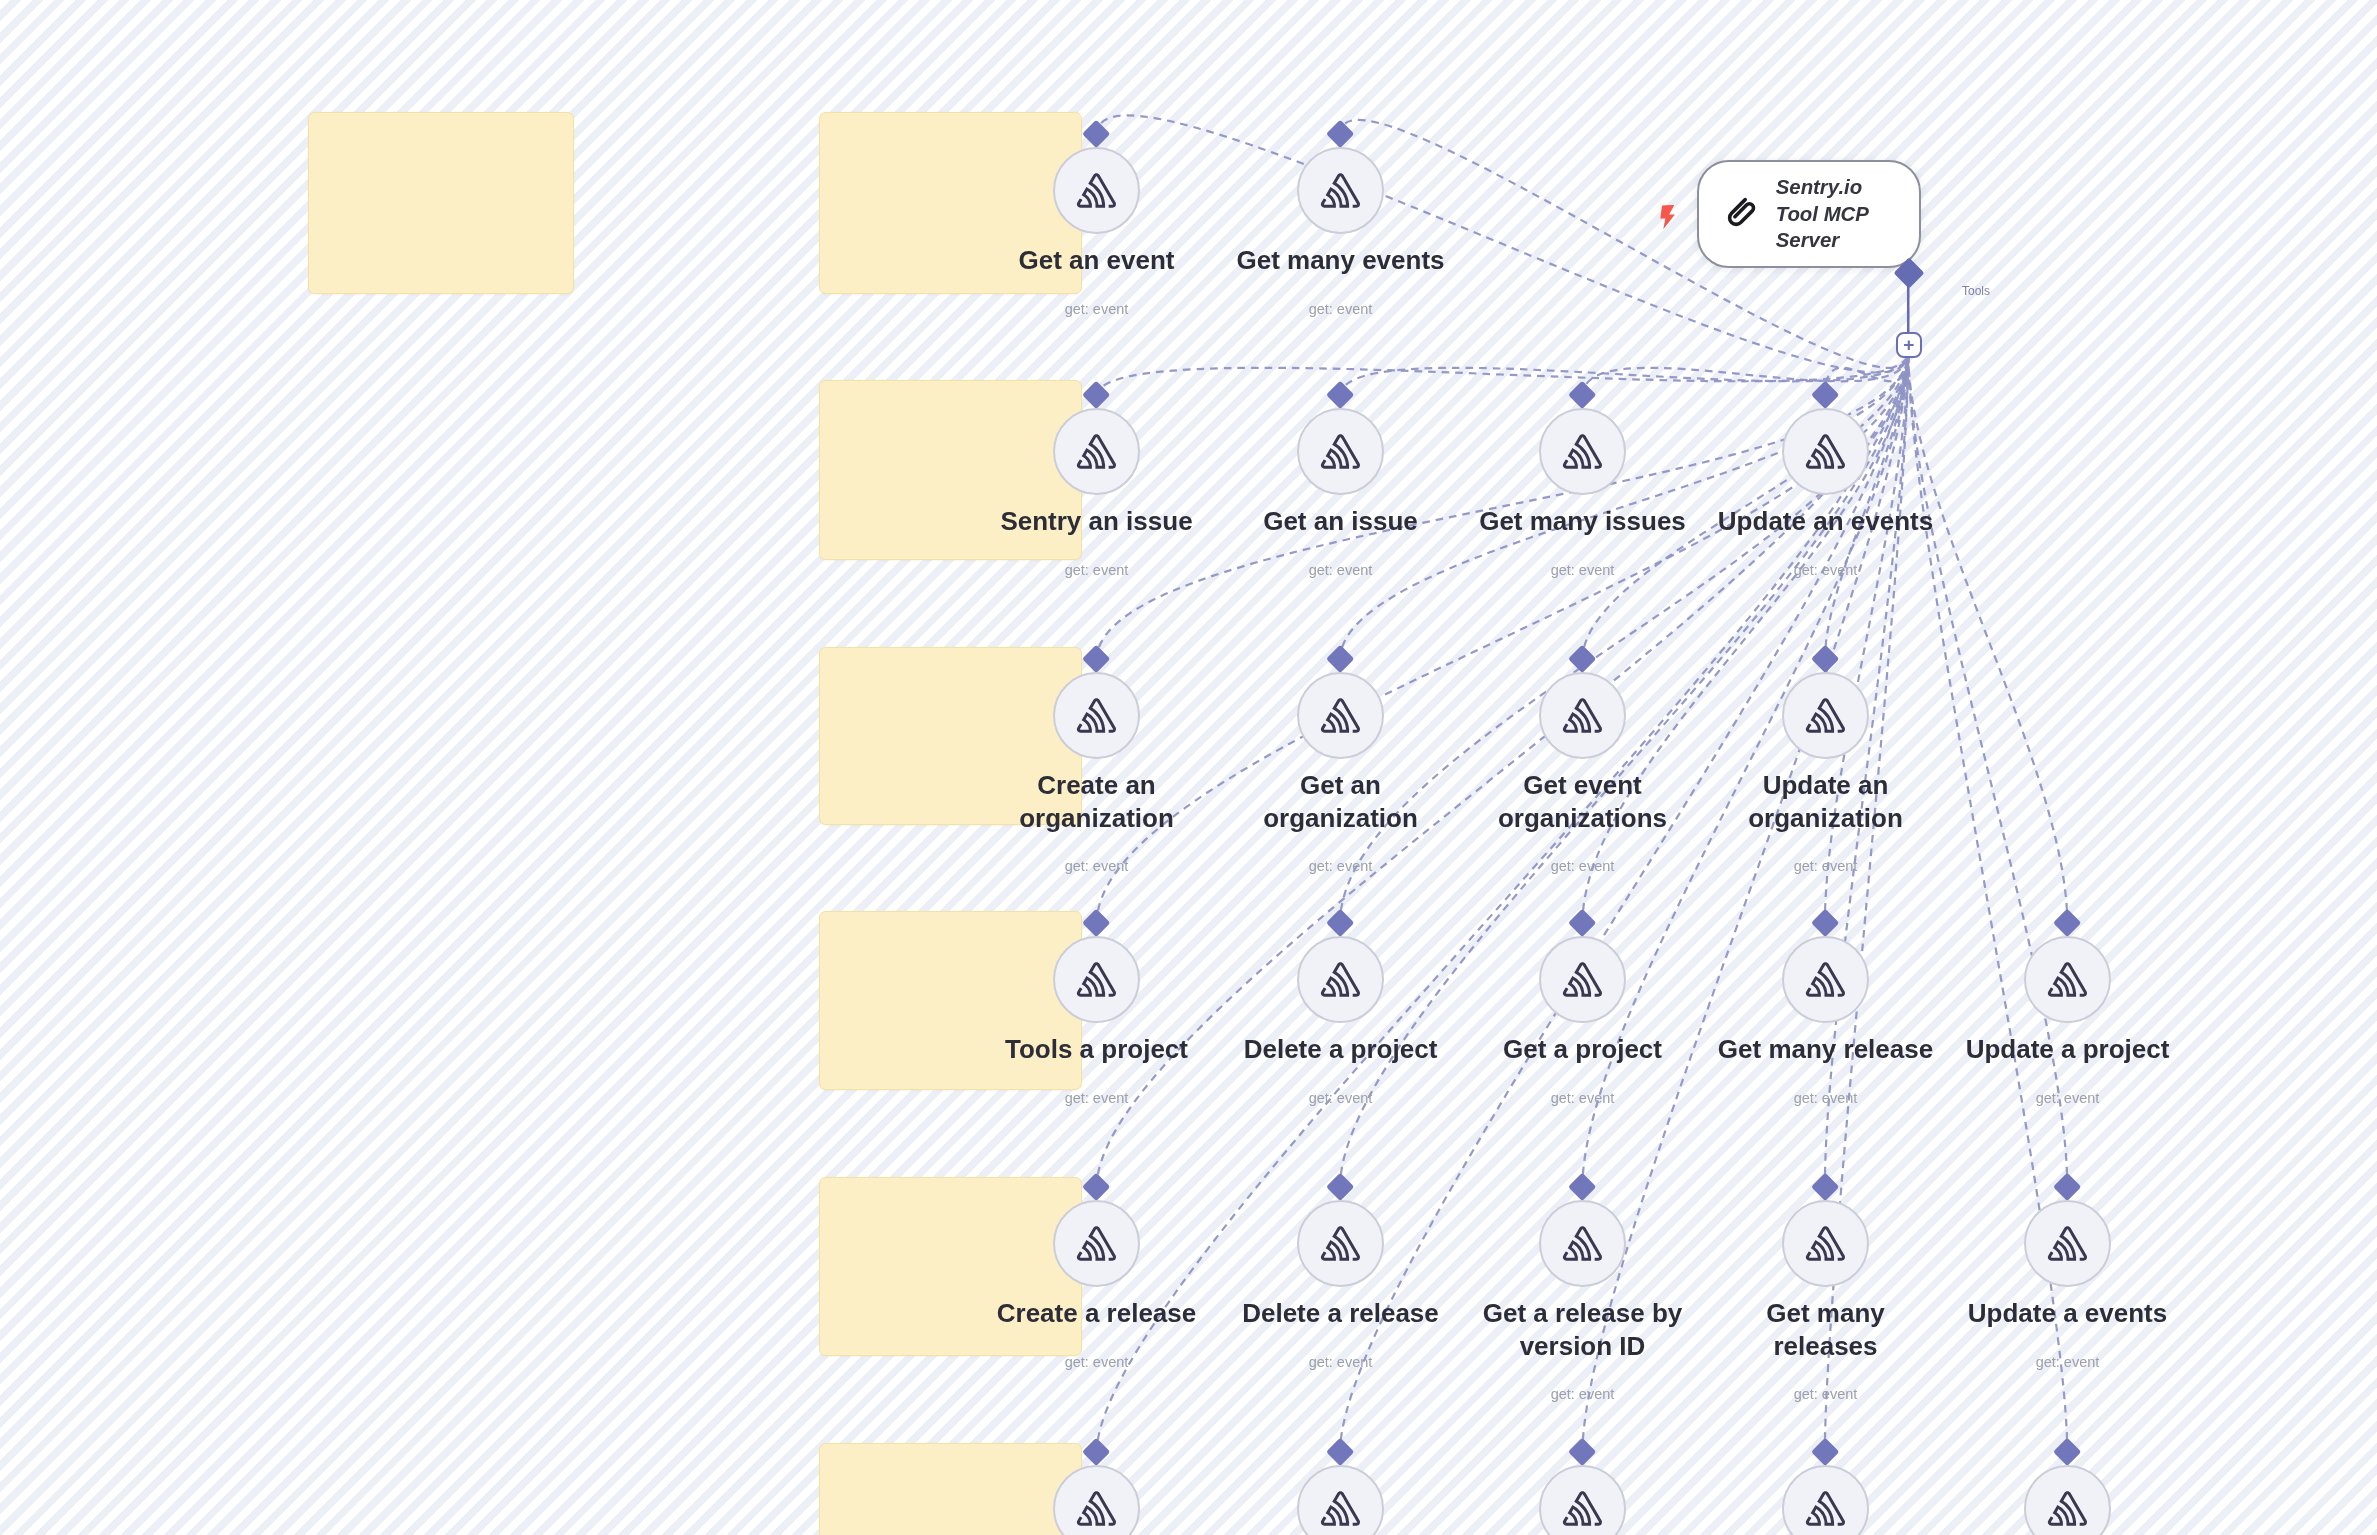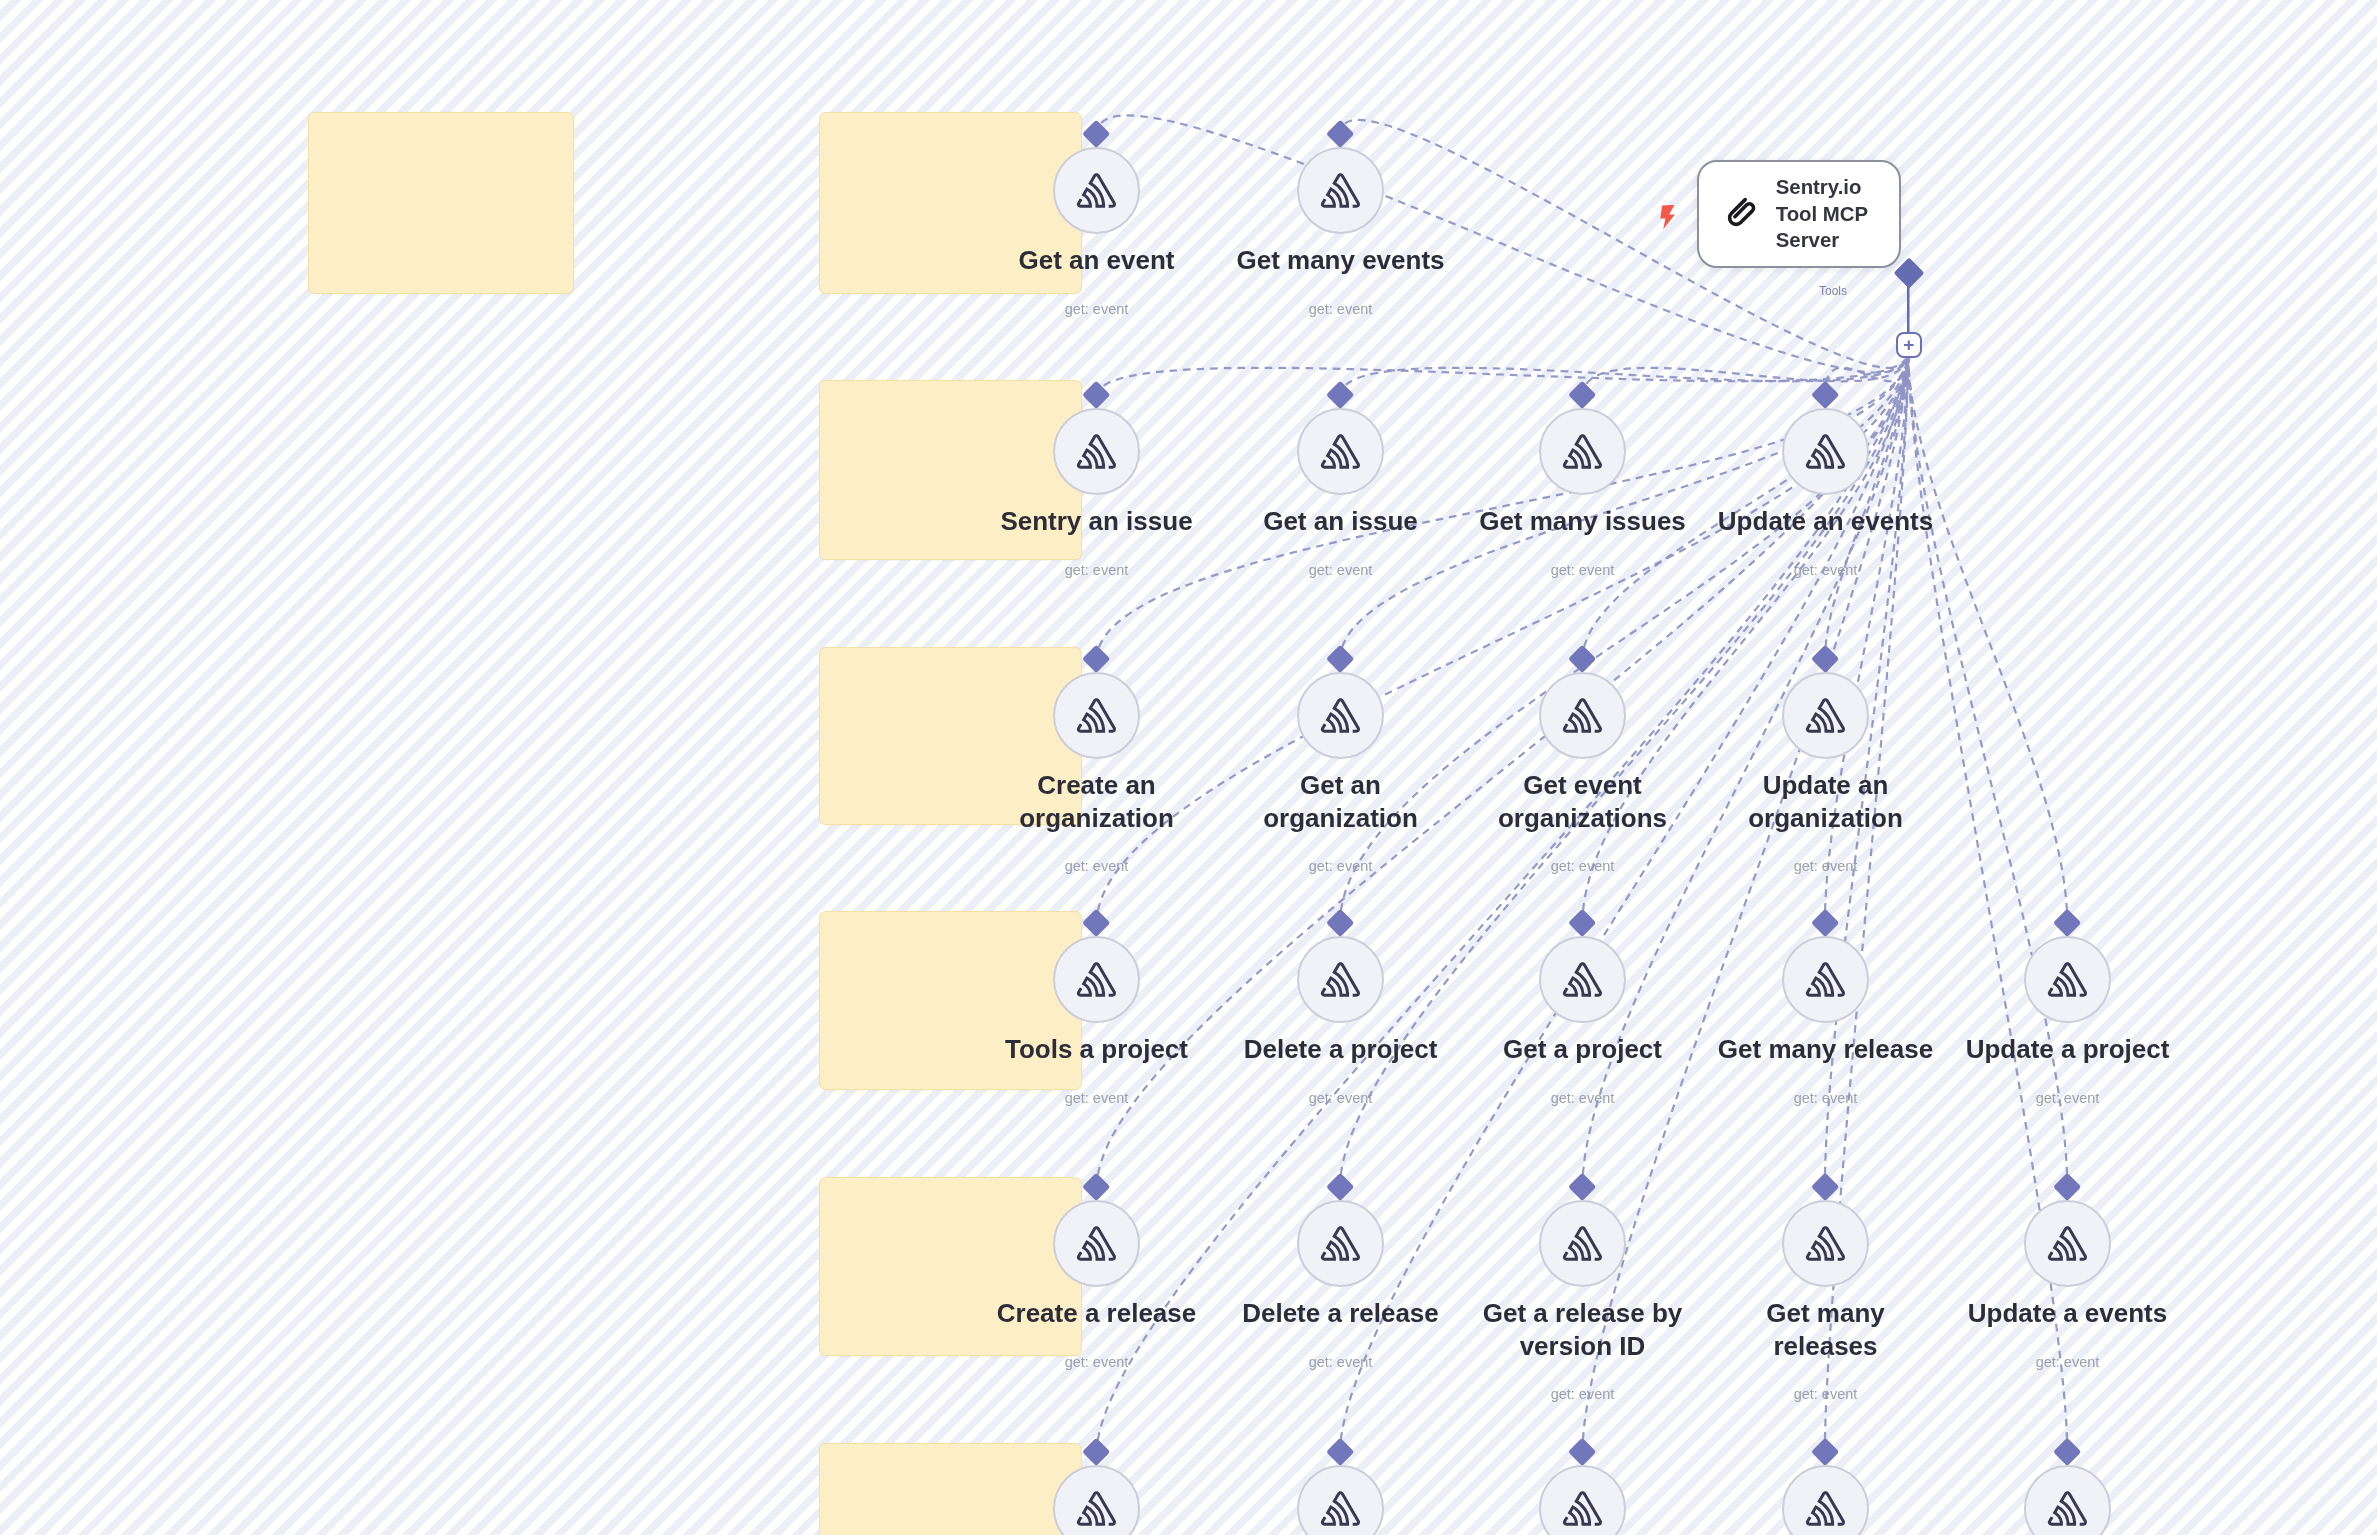--- a/index.html
+++ b/index.html
@@ -17,31 +17,31 @@
   .tool-node .diamond{position:absolute;left:100px;top:0;width:20.4px;height:20.4px;
     background:#7277bc;transform:rotate(45deg);border-radius:2.6px;}
   .tool-node .circle{position:absolute;left:67px;top:23px;width:87px;height:87px;
     border-radius:50%;background:#f1f2f7;border:2.6px solid #cbcdd9;box-sizing:border-box;
     display:flex;align-items:center;justify-content:center;}
   .tool-node .circle svg{width:43px;height:39px;}
   .tool-node .textwrap{position:absolute;top:120px;left:0;right:0;text-align:center;}
   .nlabel{font-size:26px;font-weight:700;color:#2c2d38;line-height:1.25;}
   .nsub{font-size:14.5px;font-weight:400;color:#9ca0ac;margin-top:24px;}
   
-  .mcp{position:absolute;left:1697px;top:160px;width:204px;height:108px;background:#ffffff;
-    border:2.6px solid #8d909c;border-radius:20px;box-sizing:border-box;
+  .mcp{position:absolute;left:1697px;top:160px;width:224px;height:108px;background:#ffffff;
+    border:2.6px solid #8d909c;border-radius:32px;box-sizing:border-box;
     display:flex;align-items:center;padding:0 22px 0 20.4px;gap:15.3px;
-    box-shadow:0 1.7px 8.5px rgba(70,76,110,0.10);}
+    box-shadow:0 1.7px 8.5px rgba(70,76,110,0.10);font-style:italic;}
   .mcp .bolt{position:absolute;left:-41px;top:43px;width:22px;height:27px;}
   .mcpicon{flex:0 0 auto;width:41px;height:41px;display:flex;align-items:center;justify-content:center;}
   .mcptitle{font-size:20.4px;font-weight:700;color:#35353f;line-height:1.3;}
   
   .pdiamond{position:absolute;left:1898px;top:262px;width:22px;height:22px;background:#666cb2;
     transform:rotate(45deg);border-radius:2.6px;}
-  .plabel{position:absolute;left:1782px;top:284px;width:102px;text-align:center;
+  .plabel{position:absolute;left:1925px;top:284px;width:102px;text-align:center;
     font-size:12px;font-weight:500;color:#7d81a8;}
   .plusbtn{position:absolute;left:1896px;top:332px;width:25.5px;height:25.5px;background:#ffffff;
     border:2.6px solid #6b70b6;border-radius:7.7px;box-sizing:border-box;
     display:flex;align-items:center;justify-content:center;
     font-size:19px;font-weight:700;color:#6b70b6;line-height:1;}
   .hiddendefs{position:absolute;width:0;height:0;overflow:hidden;}
 </style>
 </head>
 <body>
 

